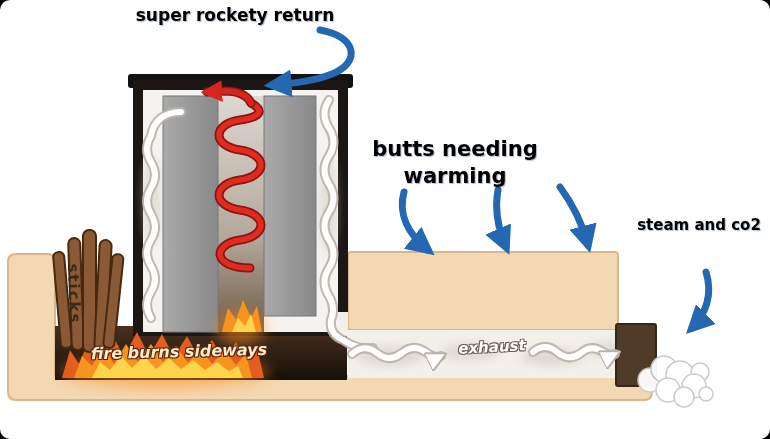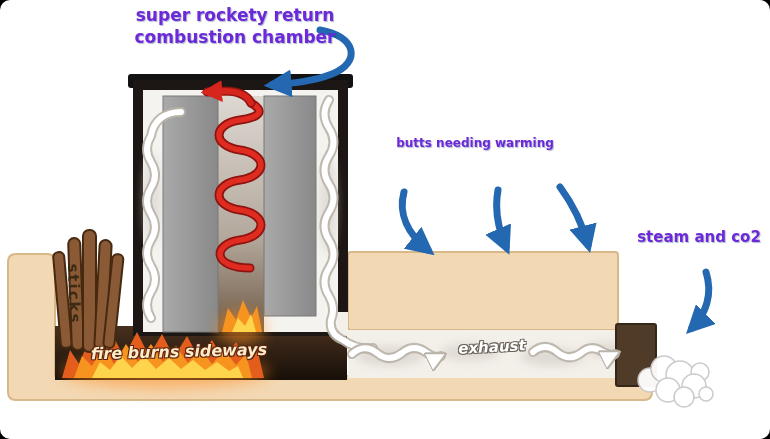--- a/index.html
+++ b/index.html
@@ -3,24 +3,24 @@
 <meta charset="utf-8">
 <style>
   html,body{margin:0;padding:0;background:#000;}
   .canvas{
     position:relative;width:770px;height:439px;background:#fff;
     border-radius:10px;overflow:hidden;
     font-family:"DejaVu Sans",sans-serif;
   }
   .canvas svg{position:absolute;left:0;top:0;}
   .lbl{position:absolute;text-align:center;font-weight:700;line-height:1.3;}
-  .blue{color:#6d28d9;text-shadow:1px 1px 1px rgba(17,60,110,.35);}
+  .blue{color:#000000;text-shadow:1px 1px 1px rgba(17,60,110,.35);}
   .lbl-chamber{left:124px;top:4px;width:222px;font-size:17px;}
-  .lbl-butts{left:372px;top:136px;width:206px;font-size:12px;}
-  .lbl-steam{left:632px;top:216px;width:134px;font-size:15px;margin-top:12px;}
+  .lbl-butts{left:352px;top:136px;width:206px;font-size:21px;}
+  .lbl-steam{left:632px;top:216px;width:134px;font-size:15px;}
   .lbl-sticks{
     left:28px;top:285px;width:92px;height:18px;font-size:15px;
     color:#3d2a12;letter-spacing:2px;
     transform:rotate(88deg);transform-origin:center;
   }
   .lbl-fire{
     left:82px;top:342px;width:194px;font-size:16px;font-style:italic;
     color:#ffedc9;transform:rotate(-1.5deg);
     text-shadow:-1px -1px 0 #5a2410,1px -1px 0 #5a2410,-1px 1px 0 #5a2410,1px 1px 0 #5a2410;
   }
@@ -154,21 +154,20 @@
       <path d="M320 30 C356 36 362 62 332 74 C314 81 296 83 272 85" marker-end="url(#mBlue)"></path>
       <path d="M404 192 C398 214 408 234 428 250" marker-end="url(#mBlue)"></path>
       <path d="M498 190 C494 212 499 231 506 247" marker-end="url(#mBlue)"></path>
       <path d="M560 187 C574 206 583 226 588 245" marker-end="url(#mBlue)"></path>
       <path d="M706 272 C713 294 706 314 692 328" marker-end="url(#mBlue)"></path>
     </g>
   </svg>
 
   <div class="lbl blue lbl-chamber">
     <div>super rockety return</div>
-    <div>combustion chamber</div>
   </div>
 
   <div class="lbl blue lbl-butts">
     <div>butts needing warming</div>
   </div>
 
   <div class="lbl blue lbl-steam">
     <div>steam and co2</div>
   </div>
 

